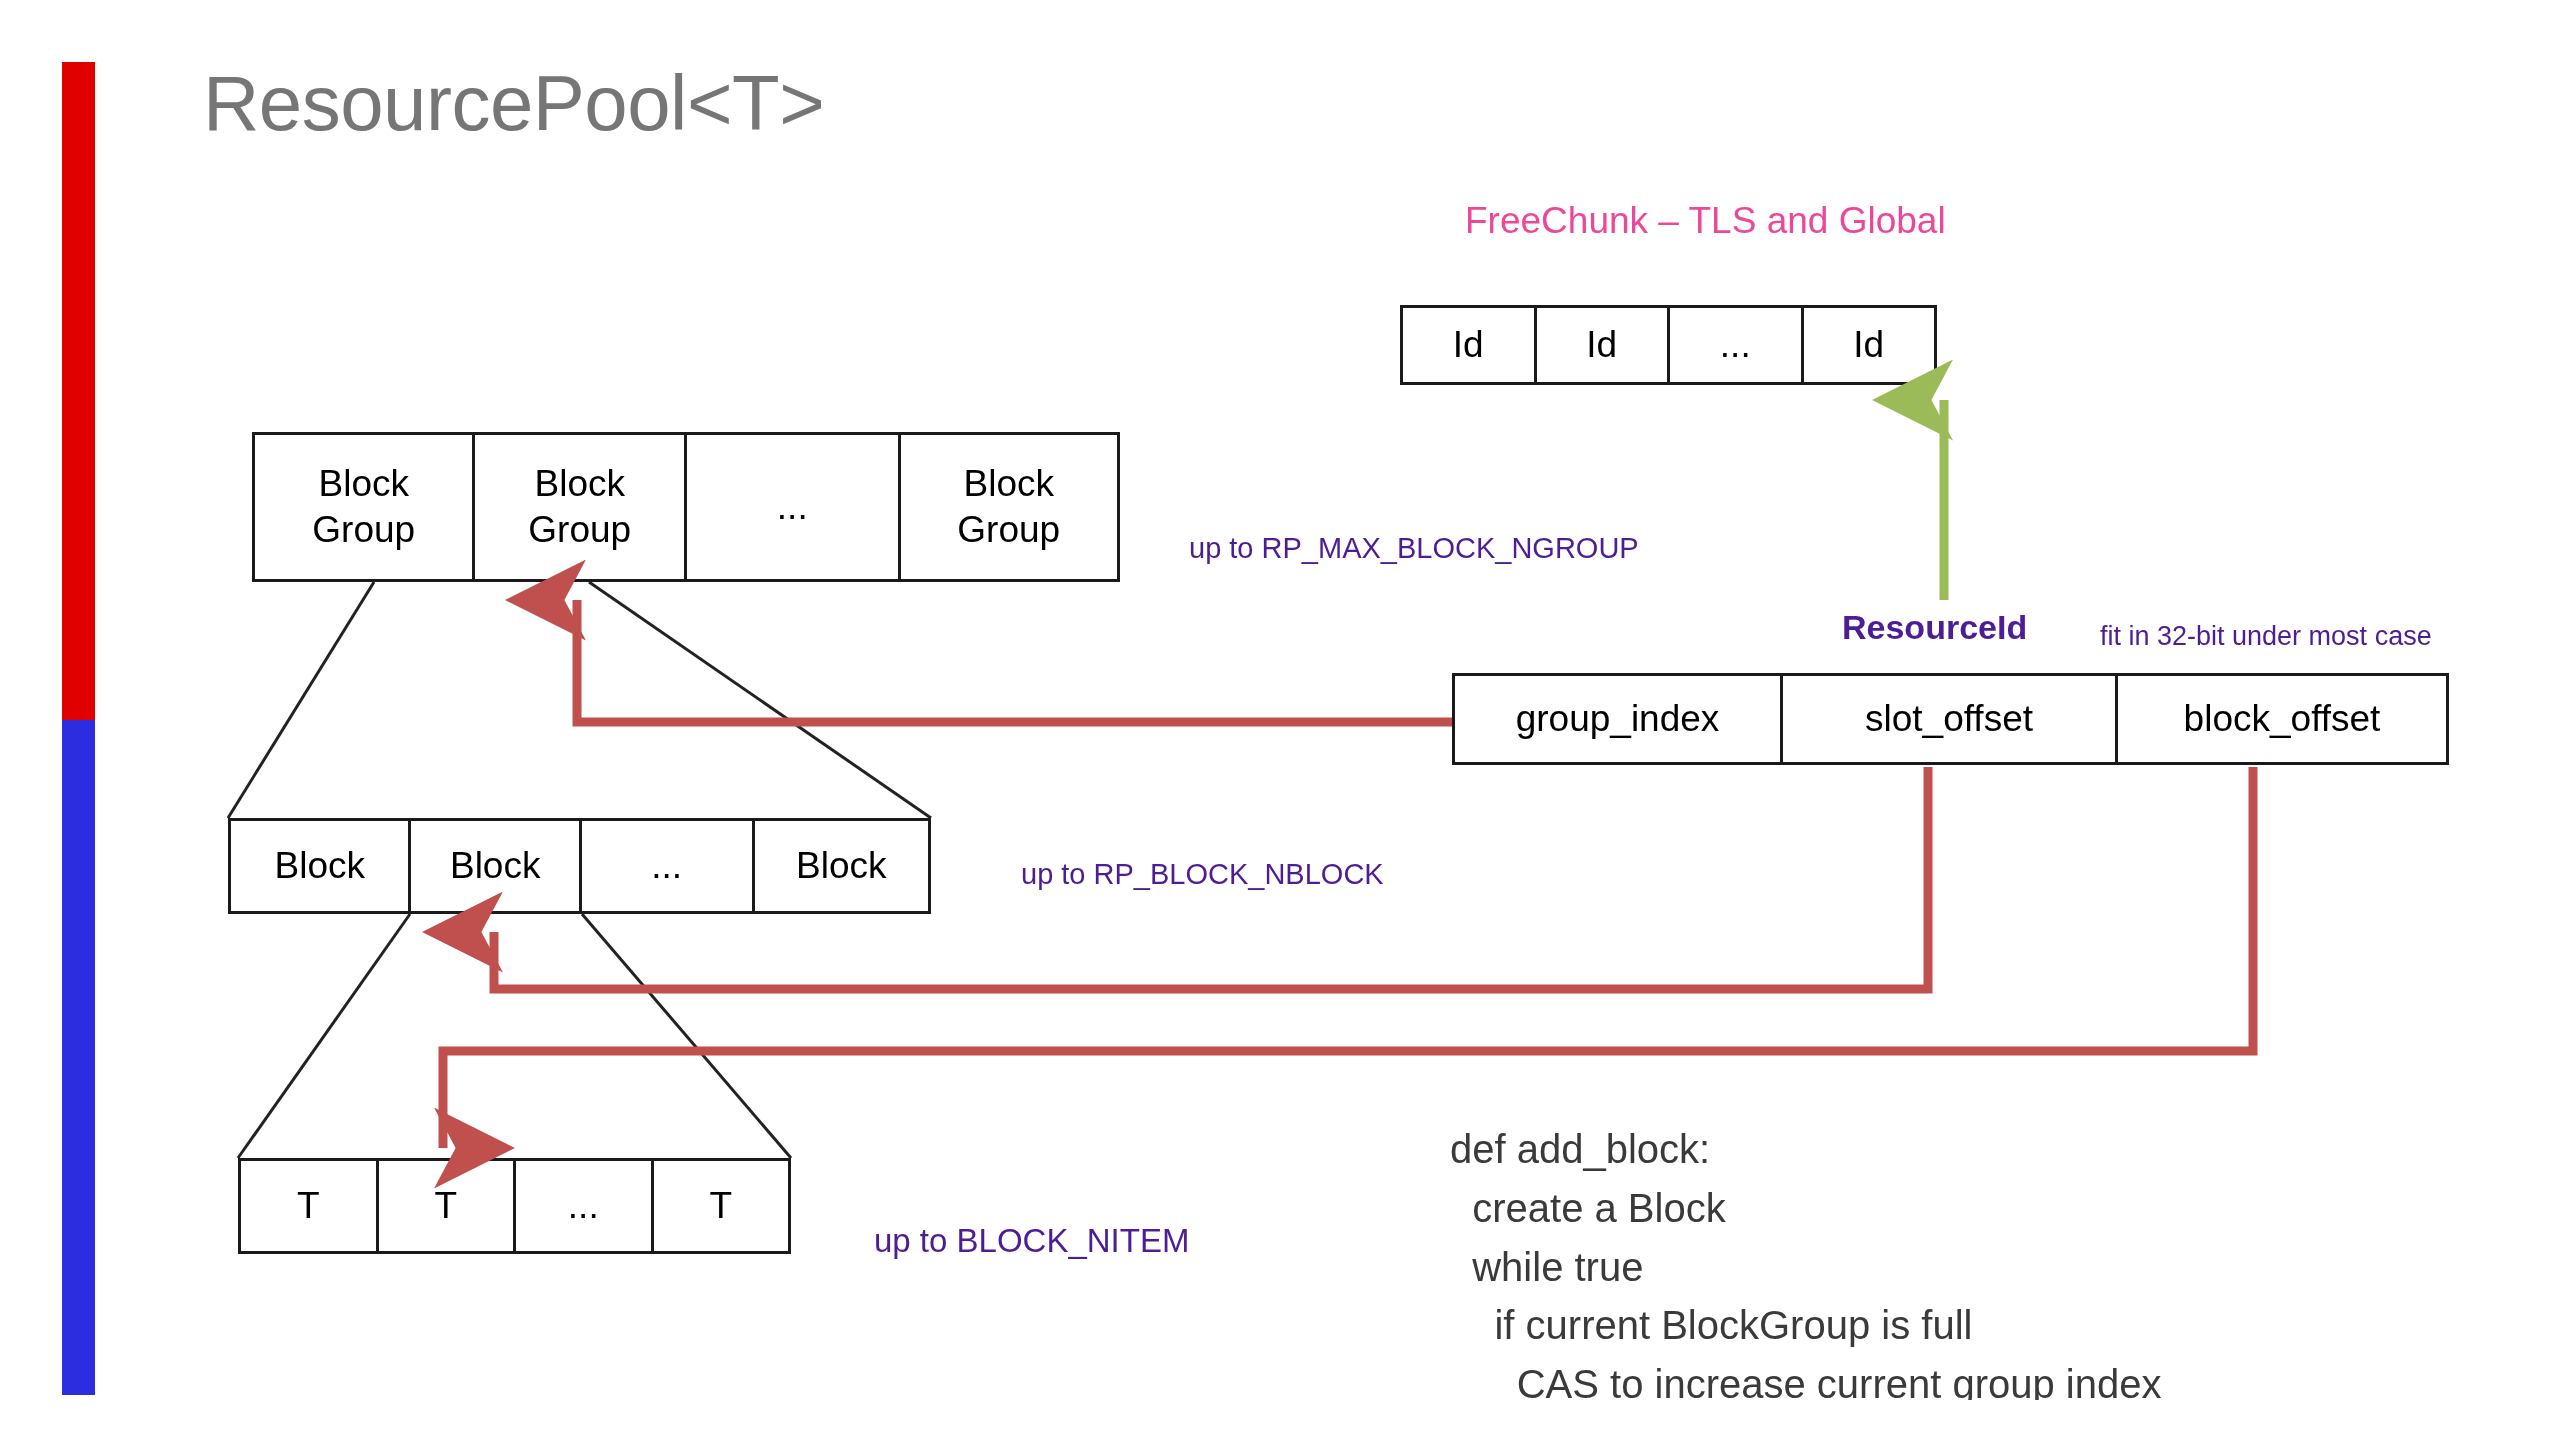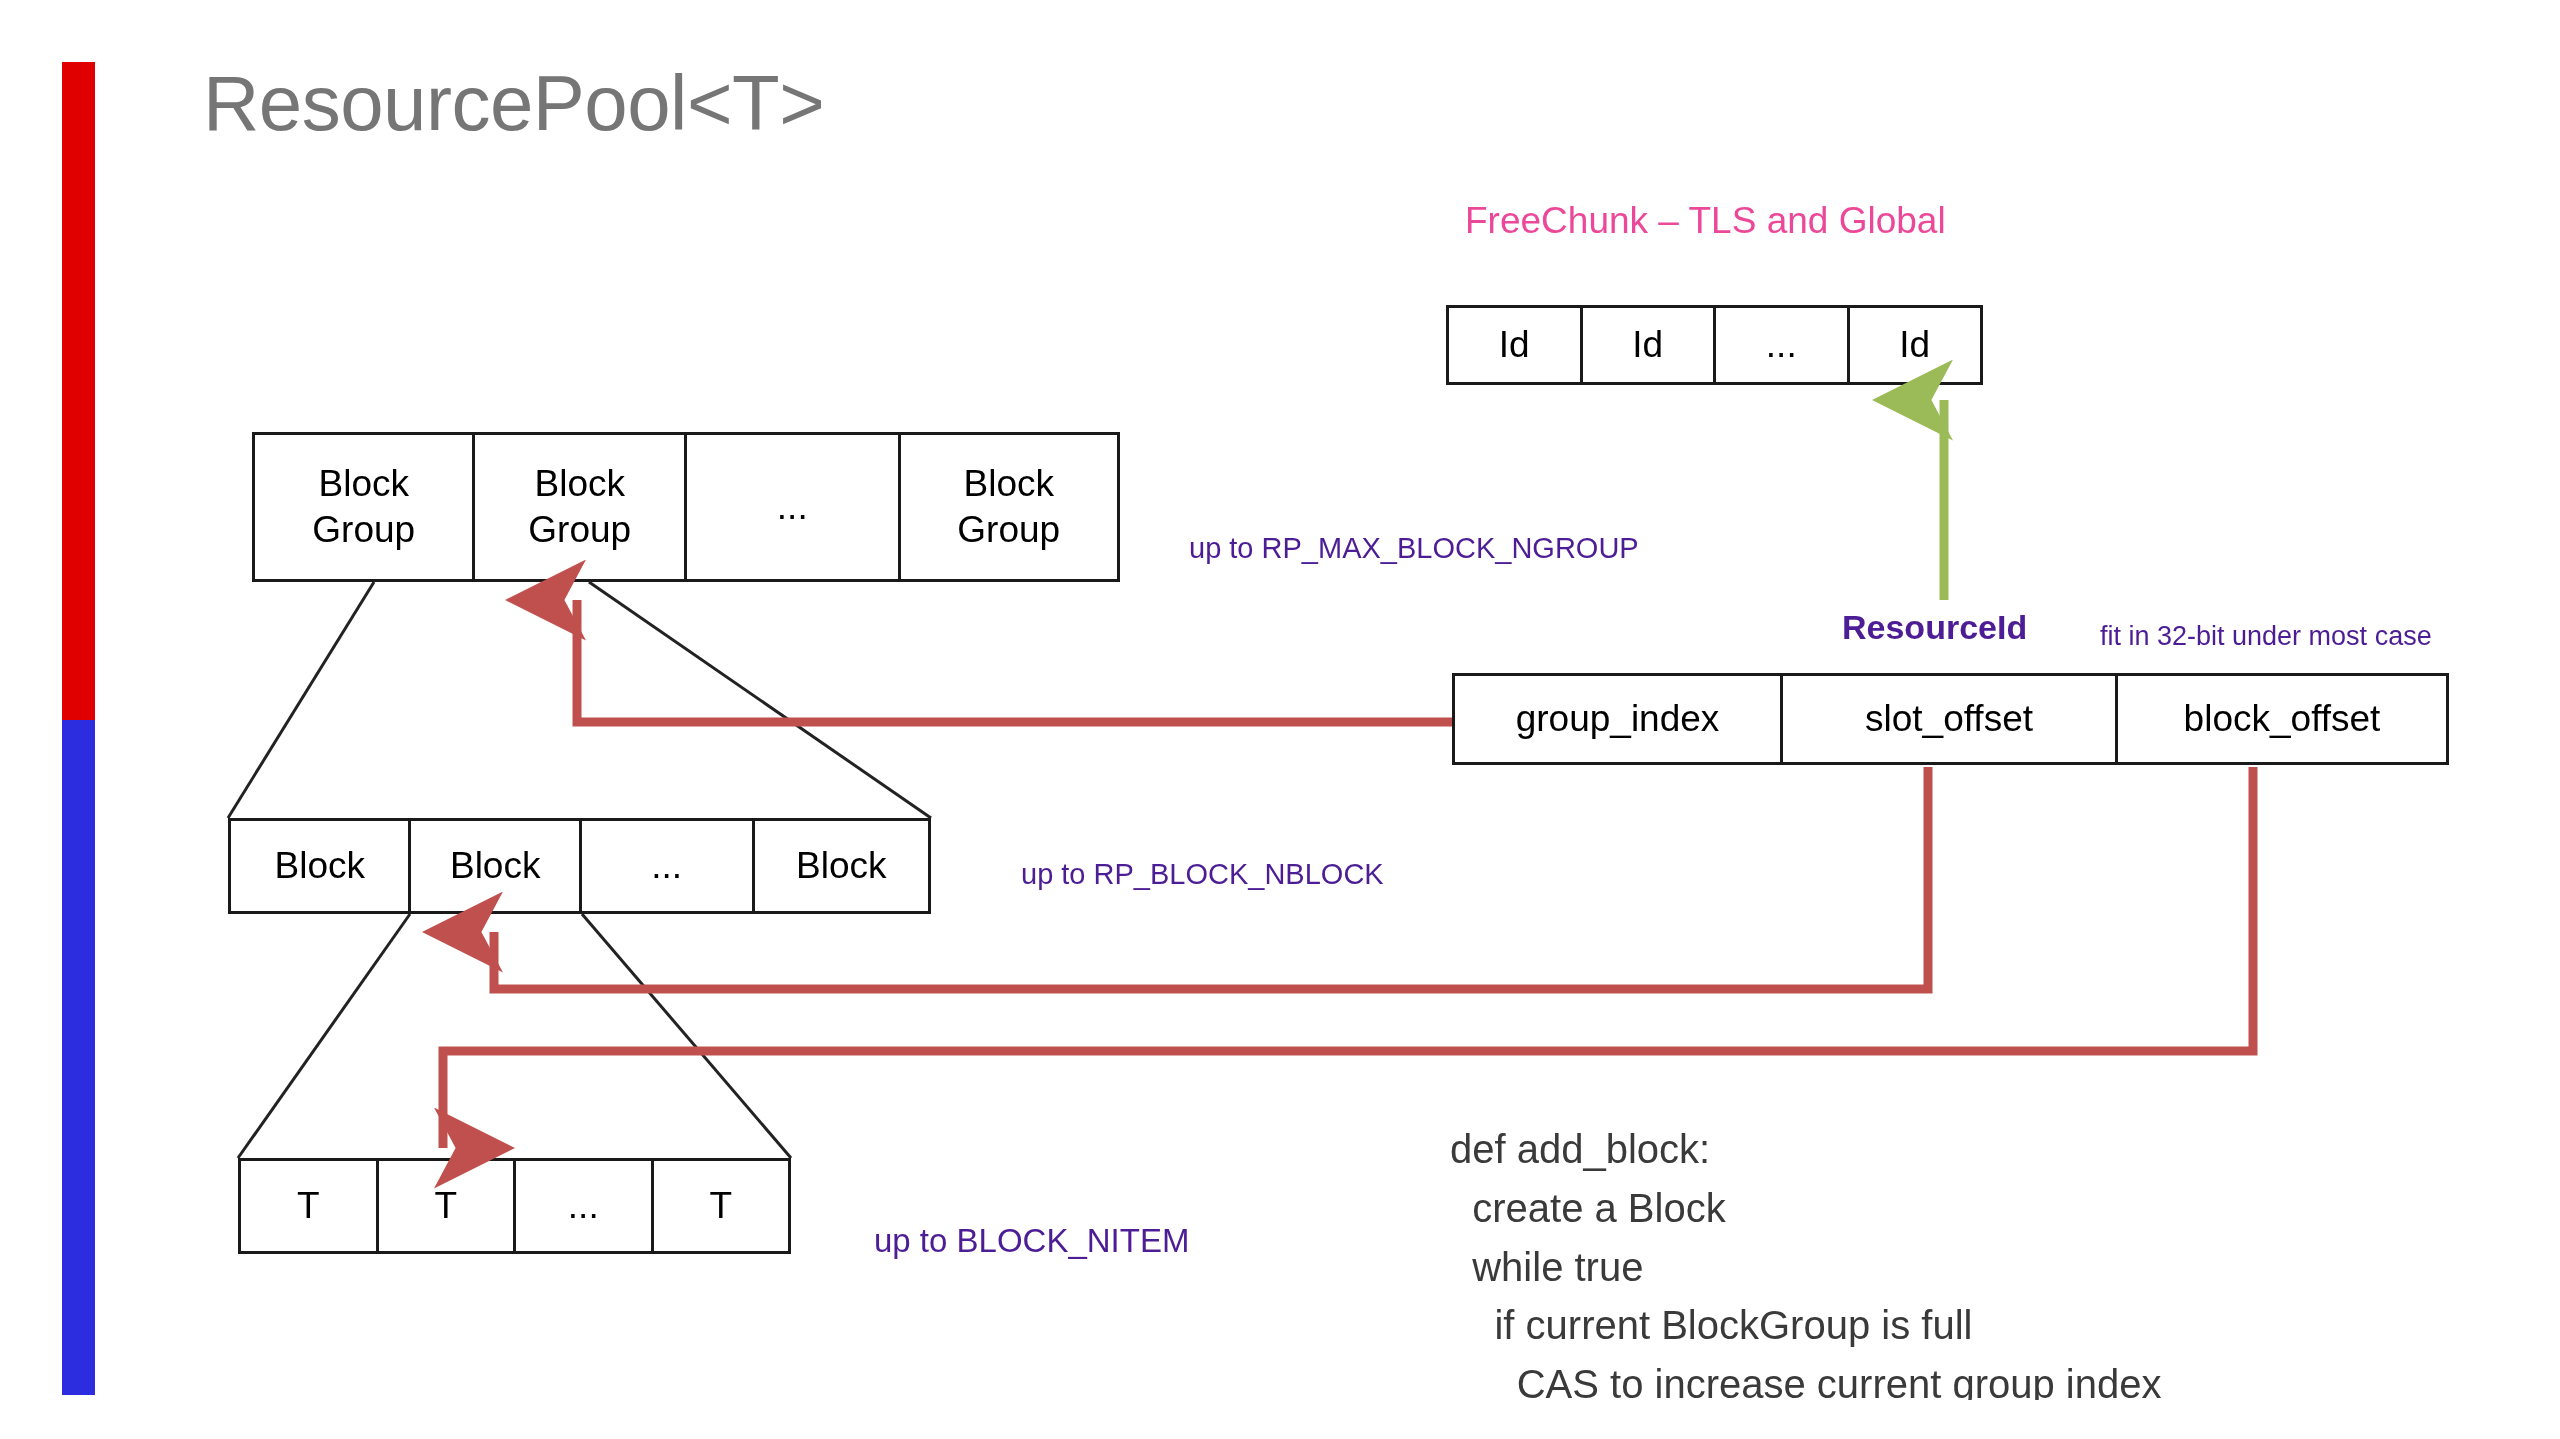--- a/index.html
+++ b/index.html
@@ -68,21 +68,21 @@
     text-align: center;
     color: #000000;
     background: #ffffff;
   }
   .cell-row .cell:last-child {
     border-right: none;
   }
 
   
   #id-table {
-    left: 1446px;
+    left: 1400px;
     top: 305px;
     width: 537px;
     height: 80px;
   }
   #id-table .cell {
     flex: 1 1 0;
     font-size: 37px;
   }
 
   

